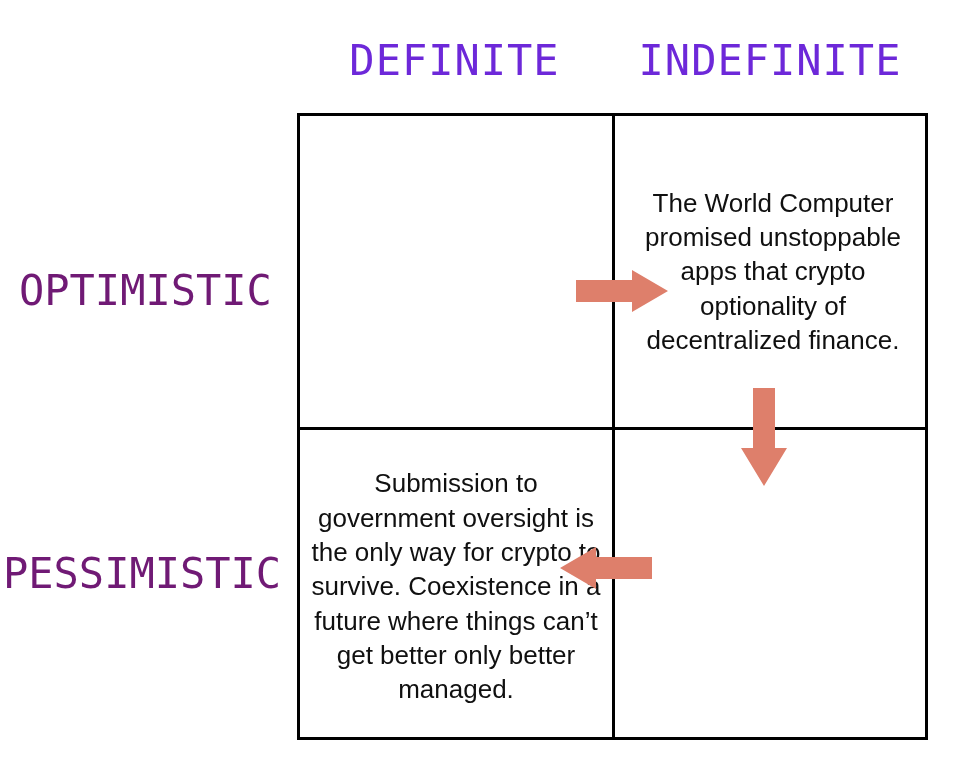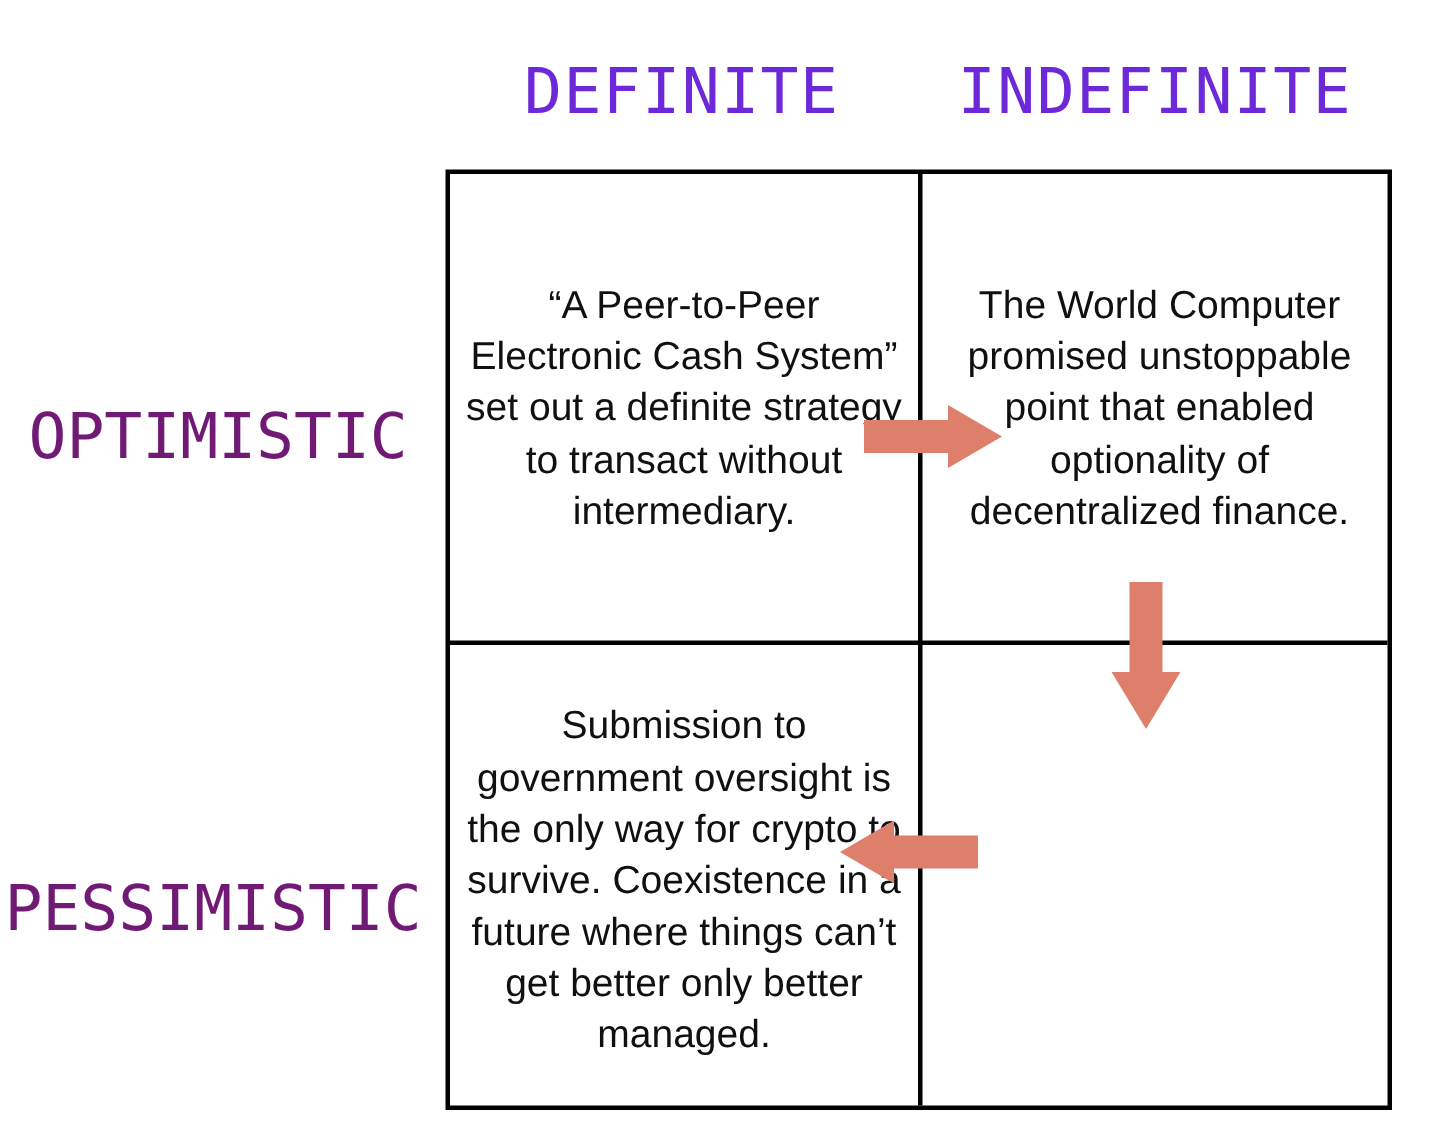--- a/index.html
+++ b/index.html
@@ -35,21 +35,21 @@
     position: absolute;
     font-family: "DejaVu Sans Mono", monospace;
     font-size: 42px;
     font-weight: 400;
     letter-spacing: 0px;
     color: #701a75;
     white-space: nowrap;
     line-height: 1;
   }
   #lbl-optimistic  { left: 19px;  top: 270px; }
-  #lbl-pessimistic { left: 3px;   top: 553px; margin-top: 32px; }
+  #lbl-pessimistic { left: 3px;   top: 553px; }
 
   
   #matrix {
     position: absolute;
     left: 297px; top: 113px;
     width: 631px; height: 627px;
     border: 3px solid #000000;
   }
   #v-divider {
     position: absolute;
@@ -97,26 +97,23 @@
   <div class="col-header" id="hdr-indefinite">INDEFINITE</div>
 
   <div class="row-label" id="lbl-optimistic">OPTIMISTIC</div>
   <div class="row-label" id="lbl-pessimistic">PESSIMISTIC</div>
 
   <div id="matrix">
 
     <div id="v-divider"></div>
     <div id="h-divider"></div>
 
-    <div class="quad" id="quad-tl">
-      <span>“A Peer-to-Peer Electronic Cash System” set out a definite strategy to transact without intermediary.</span>
-    </div>
 
     <div class="quad" id="quad-tr">
-      <span>The World Computer promised unstoppable point that enabled optionality of decentralized finance.</span>
+      <span>The World Computer promised unstoppable apps that crypto optionality of decentralized finance.</span>
     </div>
 
     <div class="quad" id="quad-bl">
       <span>Submission to government oversight is the only way for crypto to survive. Coexistence in a future where things can’t get better only better managed.</span>
     </div>
 
 
   </div>
 
   <svg class="arrow" id="arrow-right" viewBox="0 0 92 46">

